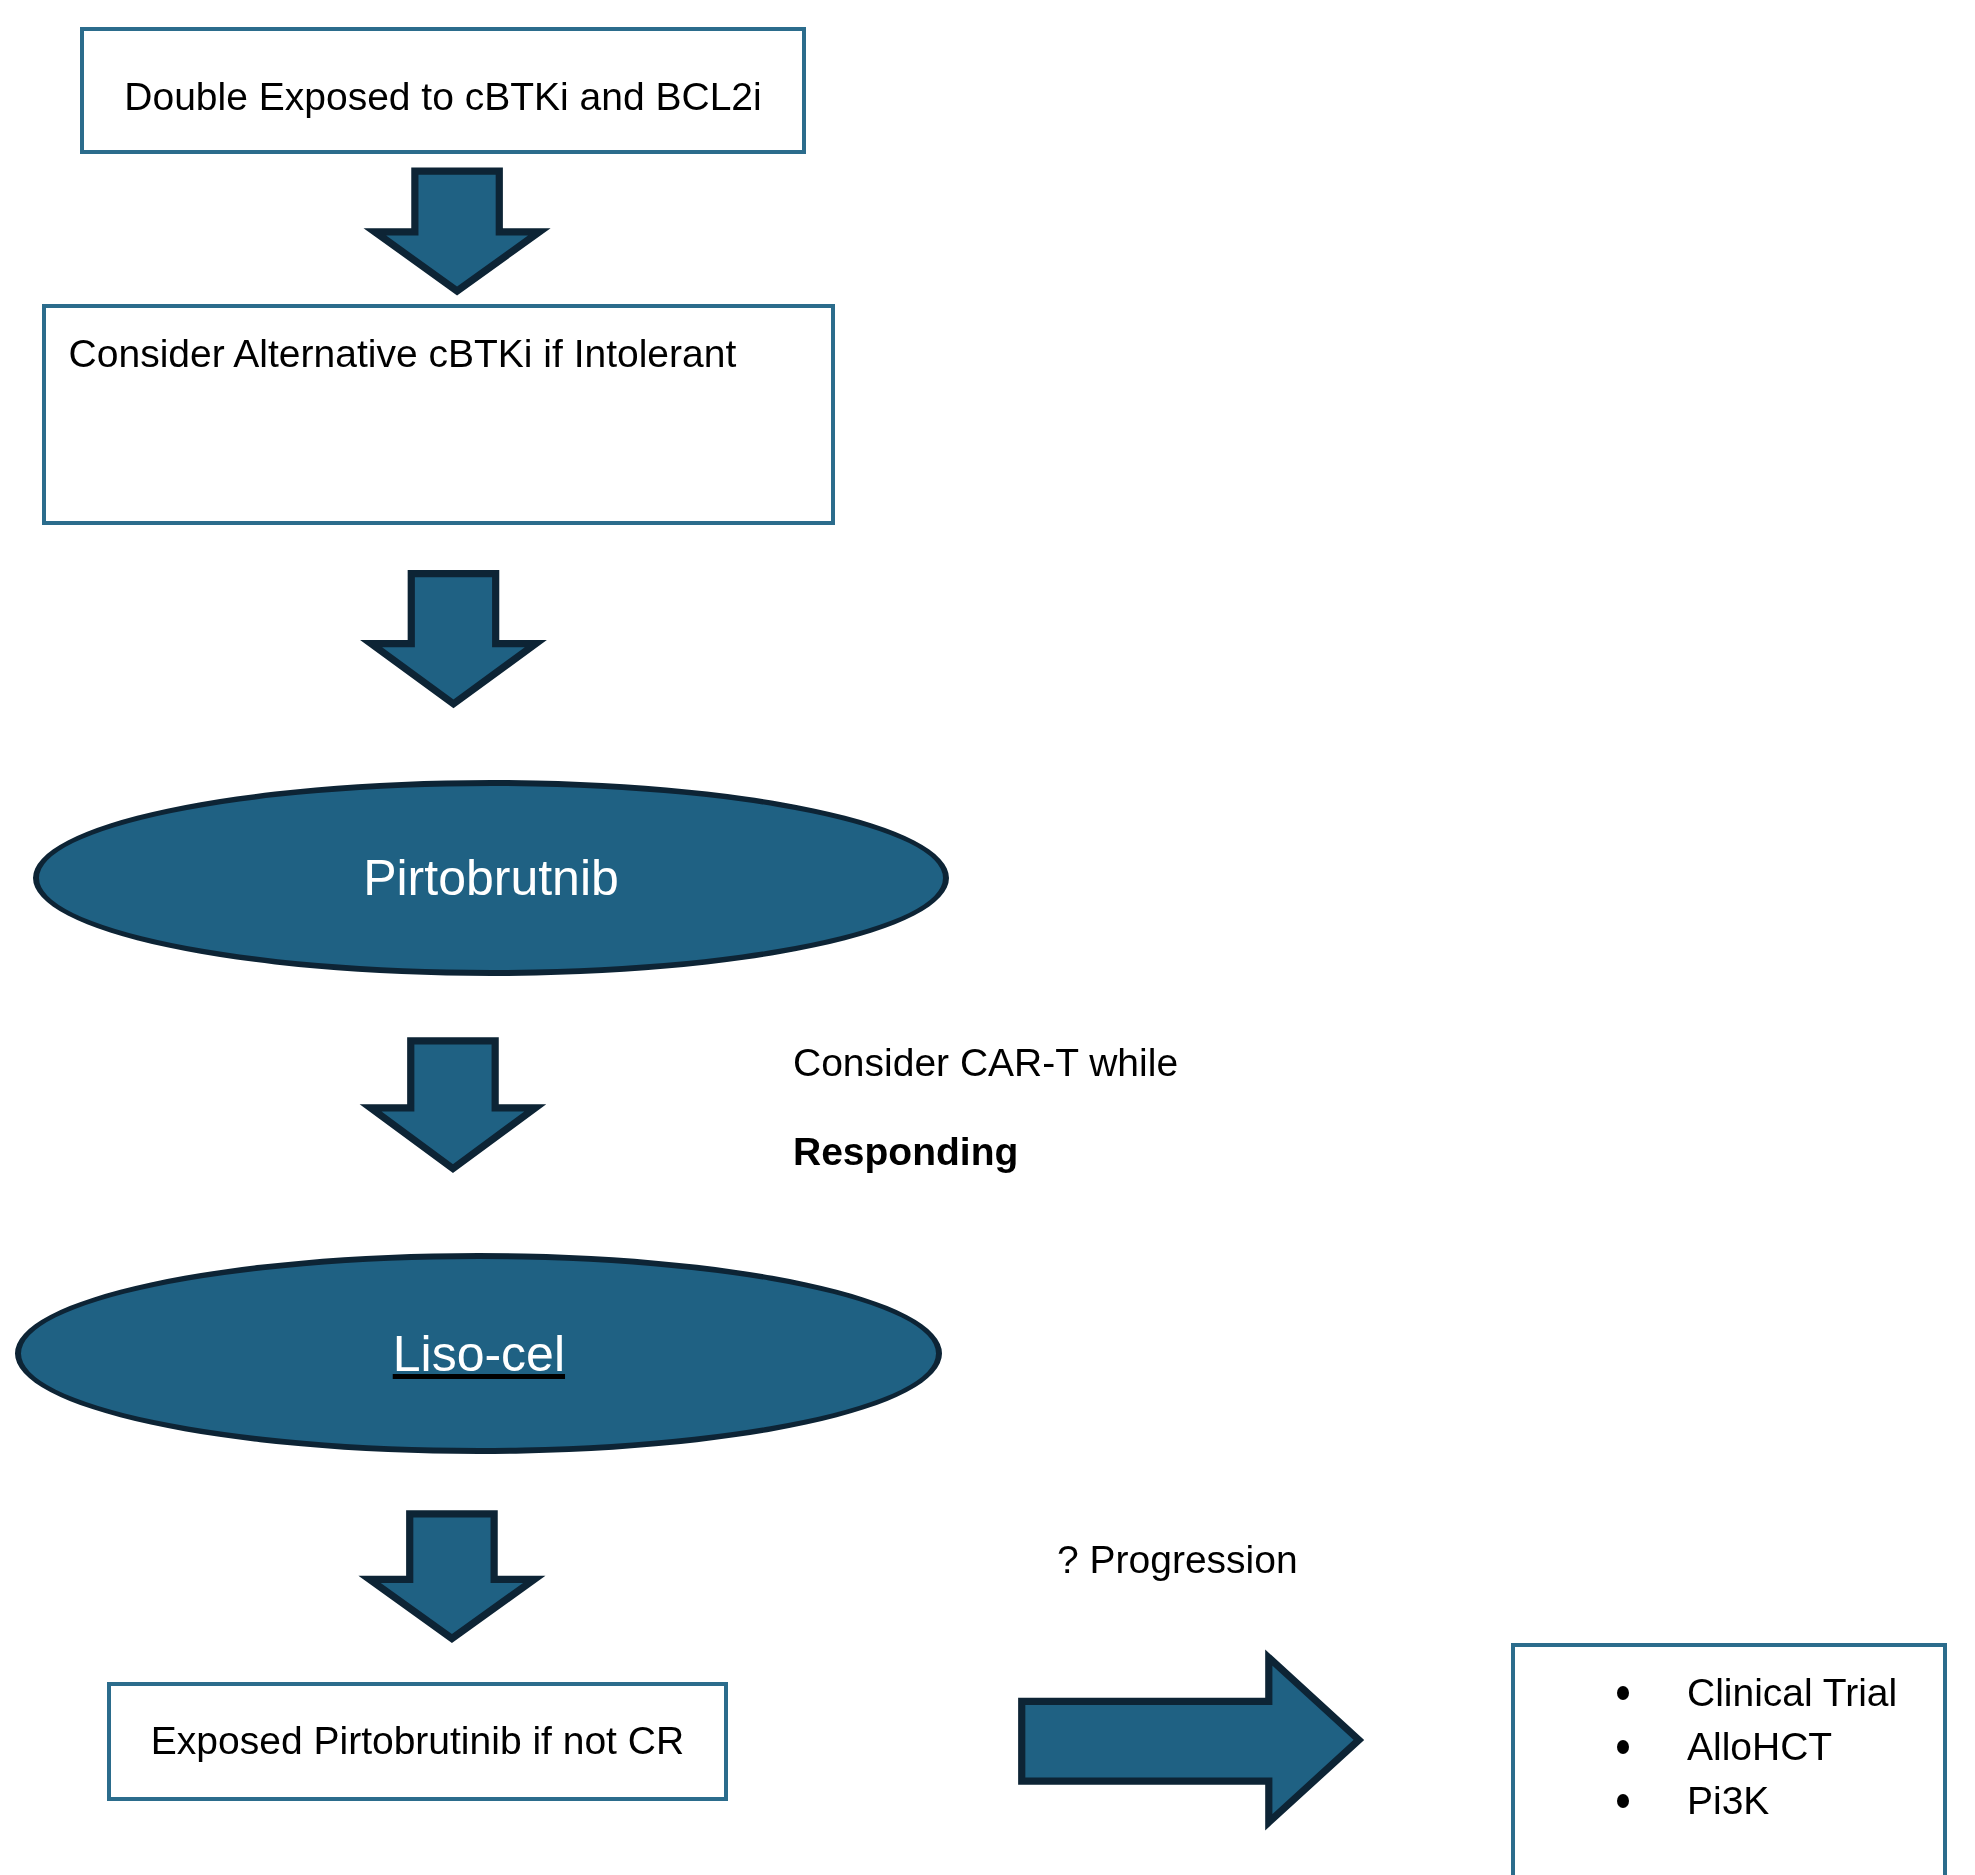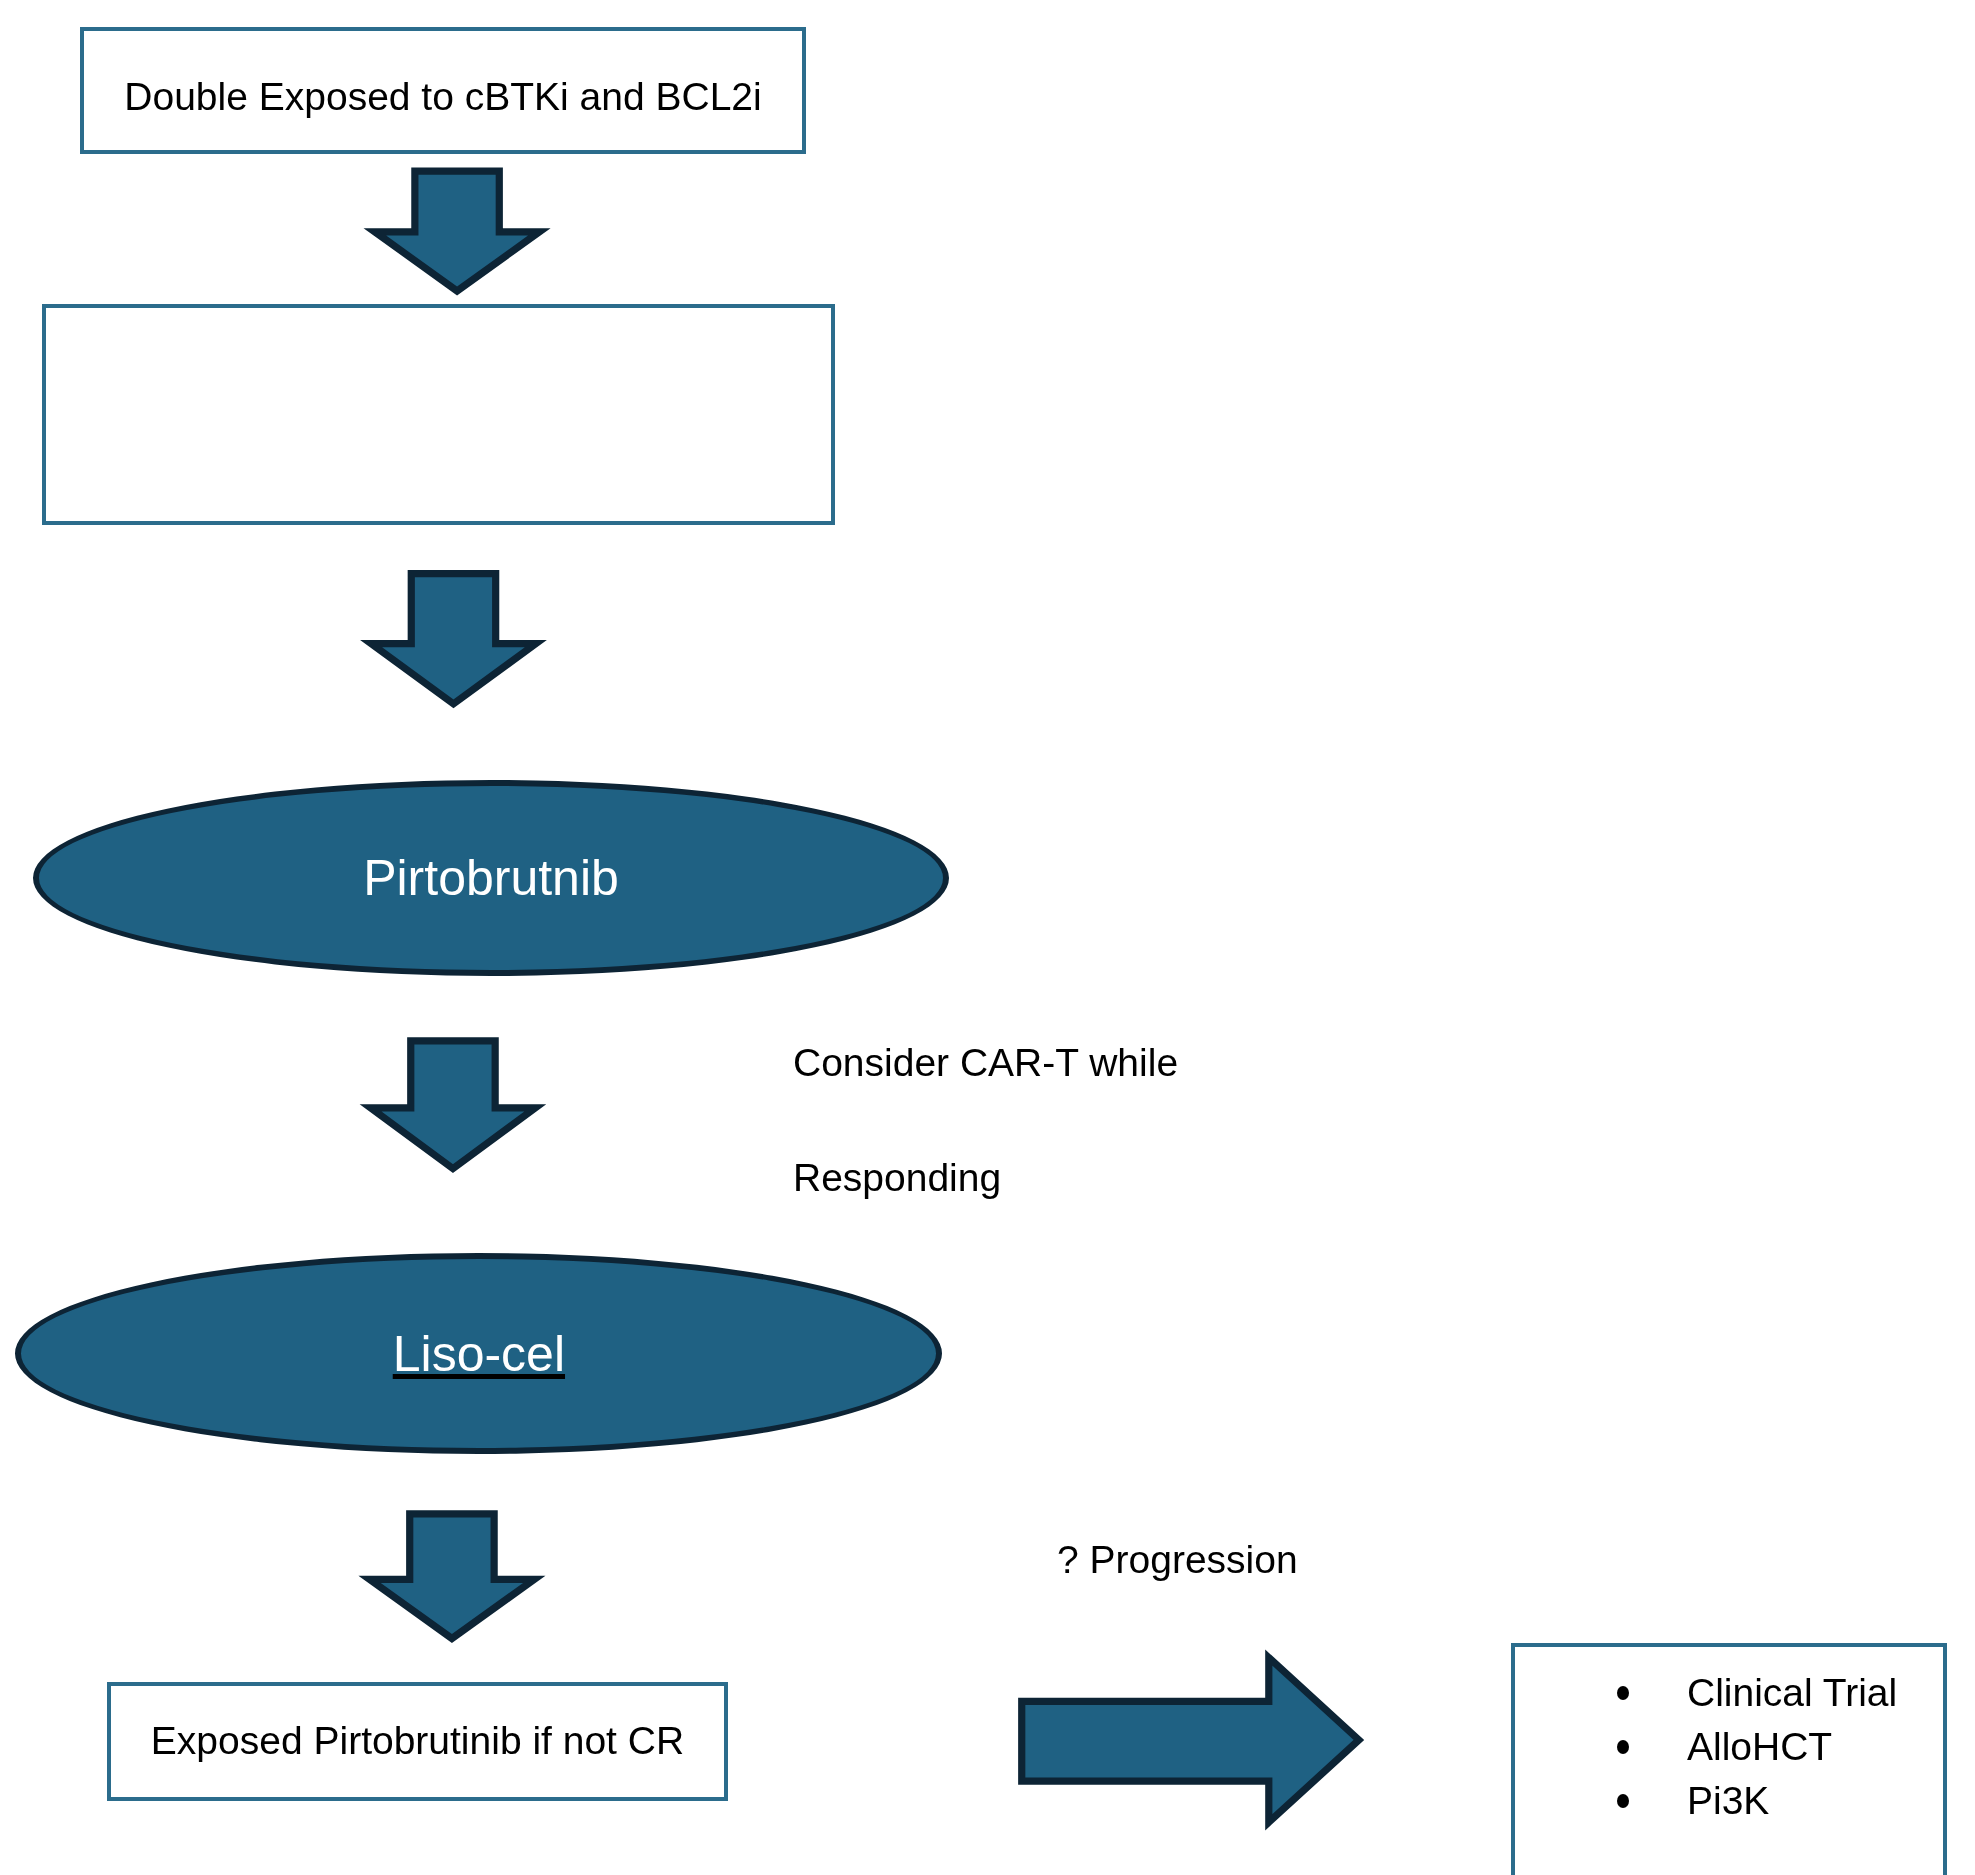--- a/index.html
+++ b/index.html
@@ -72,21 +72,21 @@
     font-size: 50px;
     white-space: nowrap;
   }
   .annotation {
     position: absolute;
     text-align: left;
     font-size: 39px;
     line-height: 43px;
     color: var(--text-color);
   }
-  .annotation .line-gap { margin-top: 72px; display: block; }
+  .annotation .line-gap { margin-top: 46px; display: block; font-weight: bold; }
   .options-list {
     list-style: none;
     padding-top: 24px;
   }
   .options-list li {
     display: flex;
     align-items: center;
     height: 43px;
     margin-bottom: 11.3px;
     font-size: 39px;
@@ -113,20 +113,21 @@
     <polygon points="798,2022 962,2022 962,2152 1040,2152 880,2270 720,2152 798,2152"></polygon>
     <polygon points="796,2941 960,2941 960,3068 1038,3068 878,3183 718,3068 796,3068"></polygon>
     <polygon points="1985,3305 2465,3305 2465,3220 2640,3380 2465,3540 2465,3460 1985,3460"></polygon>
   </svg>
 
   <div class="node-box box-top-align" style="left:80px; top:27px; width:726px; height:127px;">
     <span class="box-label">Double Exposed to cBTKi and BCL2i</span>
   </div>
 
   <div class="node-box two-line-box" style="left:42px; top:304px; width:793px; height:221px;">
+    <span class="box-label">Consider Alternative cBTKi if Intolerant</span>
   </div>
 
   <div class="ellipse-node" style="left:33px; top:780px; width:916px; height:196px;">
     <span class="ellipse-label">Pirtobrutnib</span>
   </div>
 
   <div class="annotation" style="left:793px; top:1041px; width:463px;">
     <span>Consider CAR-T while</span>
     <span class="line-gap">Responding</span>
   </div>

